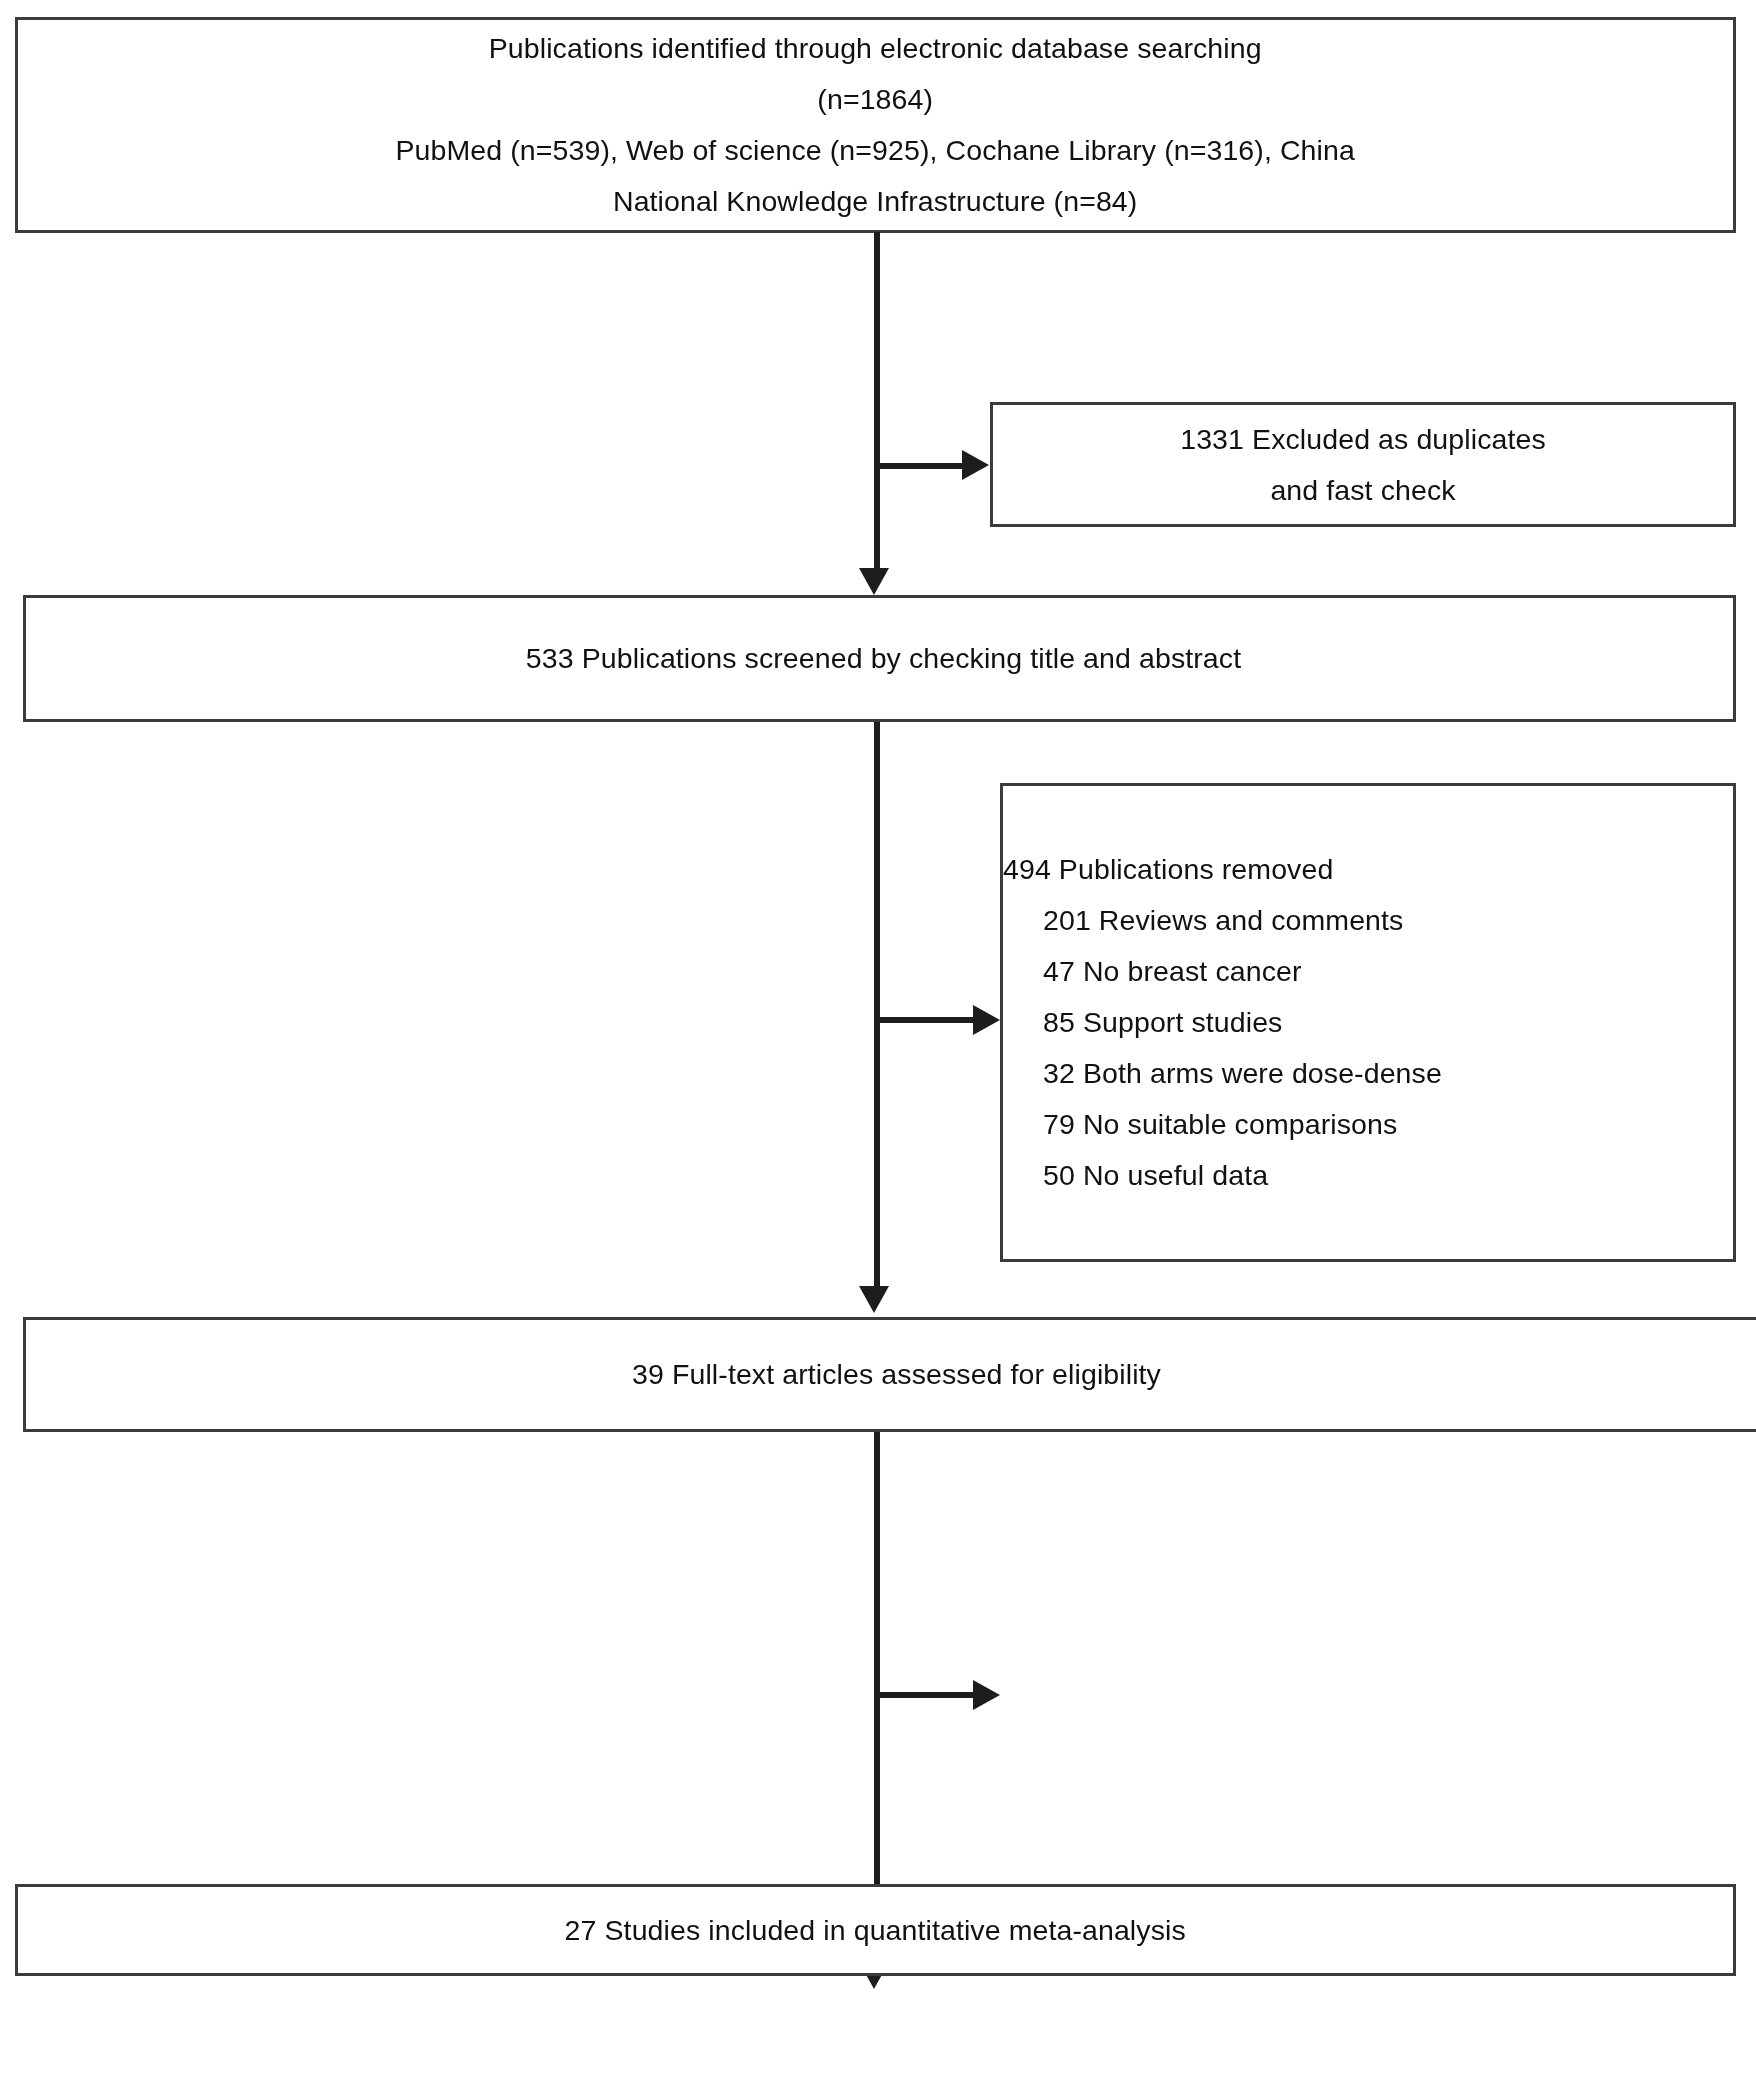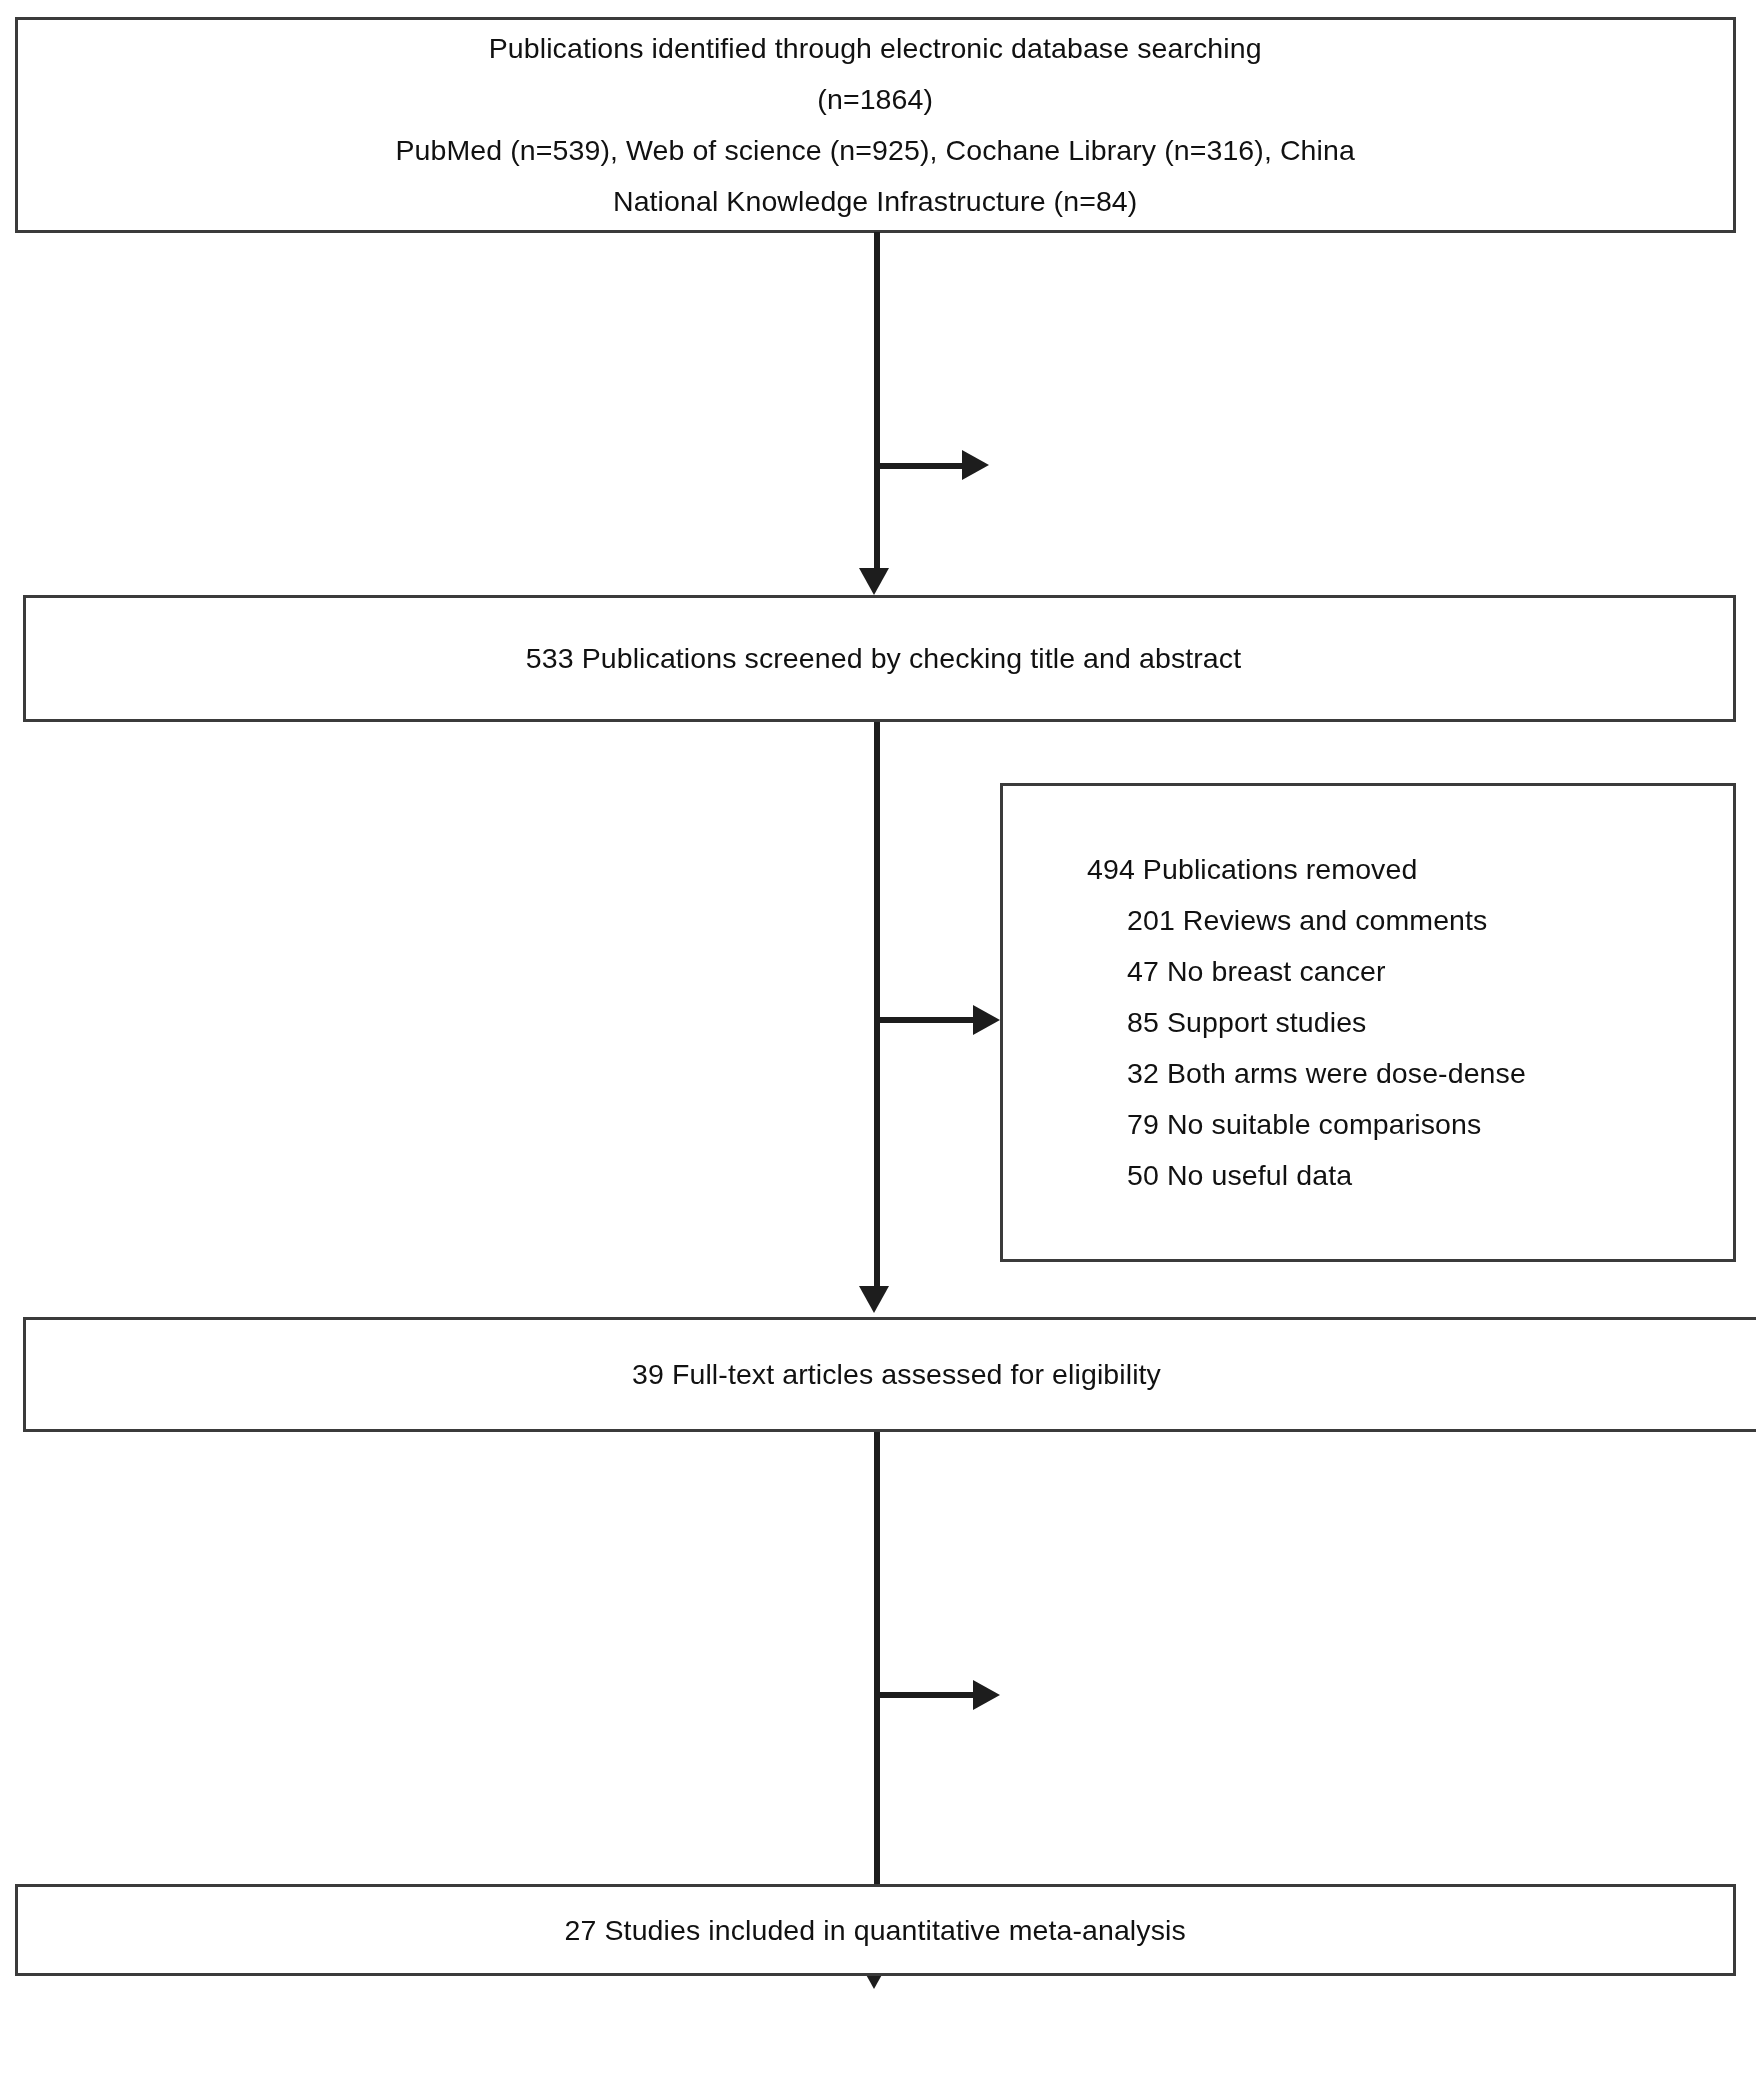--- a/index.html
+++ b/index.html
@@ -24,21 +24,21 @@
     background: #ffffff;
     display: flex;
     flex-direction: column;
     justify-content: center;
   }
   .box-center {
     align-items: center;
     text-align: right;
   }
   .box-left {
-    align-items: flex-start;
+    align-items: flex-end;
     text-align: left;
   }
   .line {
     font-size: 28.5px;
     line-height: 51px;
     color: #111111;
     white-space: pre;
     letter-spacing: 0.1px;
   }
   .line.indent1 { padding-left: 40px; }
@@ -84,20 +84,24 @@
     <div class="line">PubMed (n=539), Web of science (n=925), Cochane Library (n=316), China</div>
     <div class="line">National Knowledge Infrastructure (n=84)</div>
   </div>
 
   <div class="vline" style="left:874px; top:232px; height:340px;"></div>
   <div class="arrow-down" style="left:859px; top:568px;"></div>
 
   <div class="hline" style="left:874px; top:463px; width:92px;"></div>
   <div class="arrow-right" style="left:962px; top:450px;"></div>
 
+  <div class="box box-center" style="left:990px; top:402px; width:746px; height:125px;">
+    <div class="line">1331 Excluded as duplicates</div>
+    <div class="line">and fast check</div>
+  </div>
 
   <div class="box box-center" style="left:23px; top:595px; width:1713px; height:127px;padding-left:8px;">
     <div class="line">533 Publications screened by checking title and abstract</div>
   </div>
 
   <div class="vline" style="left:874px; top:722px; height:569px;"></div>
   <div class="arrow-down" style="left:859px; top:1286px;"></div>
 
   <div class="hline" style="left:874px; top:1017px; width:103px;"></div>
   <div class="arrow-right" style="left:973px; top:1005px;"></div>

